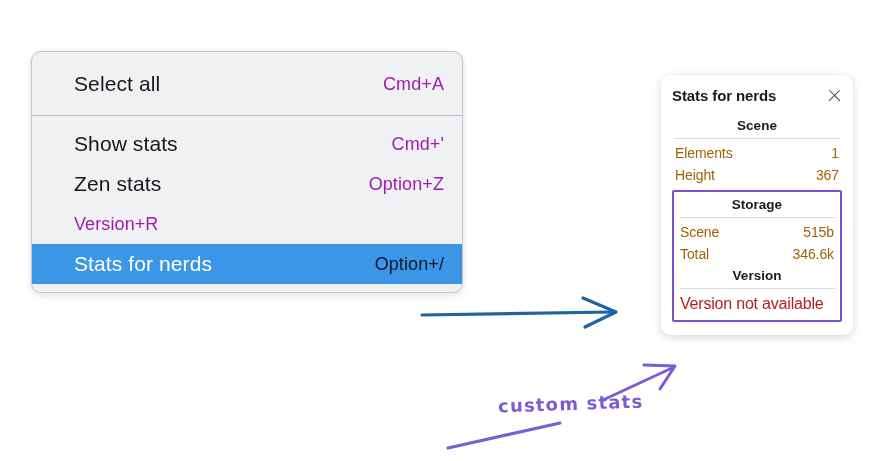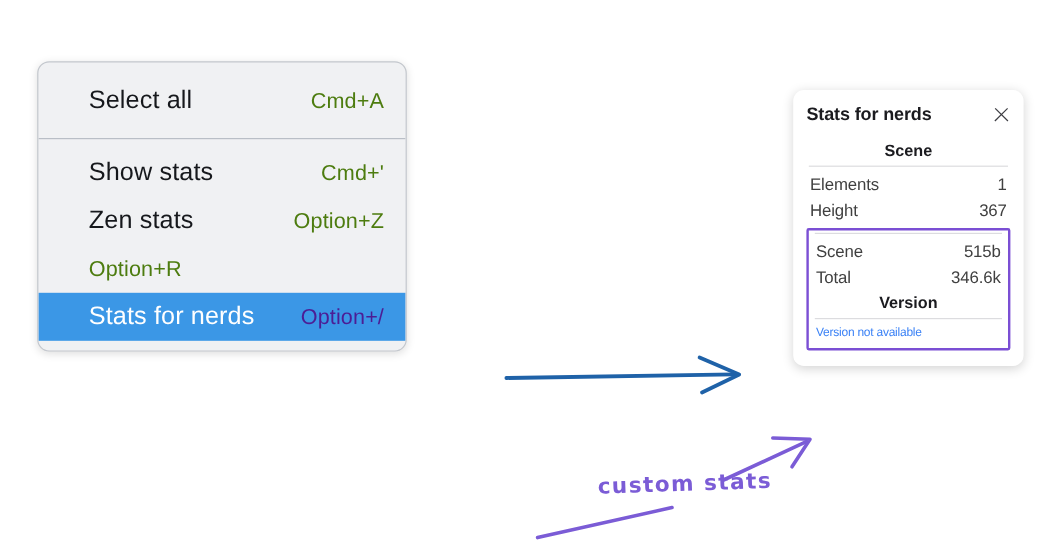--- a/index.html
+++ b/index.html
@@ -14,21 +14,21 @@
     overflow: hidden;
     font-family: "Liberation Sans", sans-serif;
     -webkit-font-smoothing: antialiased;
   }
 
   
   #context-menu {
     position: absolute;
     left: 31px;
     top: 51px;
-    width: 308px;
+    width: 432px;
     background: #f0f1f3;
     border: 1px solid #c3c7cd;
     border-radius: 10px;
     box-shadow: 0 2px 7px rgba(0,0,0,0.13);
     overflow: hidden;
     box-sizing: border-box;
   }
   .menu-group { padding: 8px 0; }
   .menu-group.first { padding: 12px 0 11px 0; }
   .menu-divider {
@@ -45,28 +45,28 @@
     box-sizing: border-box;
     cursor: default;
   }
   .menu-item .label {
     font-size: 21px;
     color: #16181c;
     letter-spacing: 0.1px;
   }
   .menu-item .shortcut {
     font-size: 18px;
-    color: #4d7c0f;
+    color: #a21caf;
     letter-spacing: 0.1px;
   }
   .menu-item.selected {
     background: #3b97e6;
   }
   .menu-item.selected .label { color: #ffffff; }
-  .menu-item.selected .shortcut { color: #4c1d95; text-align: center; }
+  .menu-item.selected .shortcut { color: #0f172a; text-align: center; }
 
   
   #stats-panel {
     position: absolute;
     left: 661px;
     top: 75px;
     width: 192px;
     background: #ffffff;
     border-radius: 9px;
     box-shadow: 0 2px 9px rgba(0,0,0,0.17);
@@ -114,28 +114,28 @@
   .rule {
     height: 1px;
     background: #dcdcdf;
     margin: 0 2px 3px 2px;
   }
   .stat-row {
     display: flex;
     justify-content: space-between;
     align-items: baseline;
     font-size: 14px;
-    color: #404040;
+    color: #a16207;
     padding: 3px 3px;
   }
   .stat-row .k { letter-spacing: -0.1px; }
   .stat-row .v { letter-spacing: -0.1px; }
   .note-row {
-    font-size: 10px;
-    color: #3b82f6;
+    font-size: 16px;
+    color: #b91c1c;
     padding: 3px 3px;
     letter-spacing: -0.2px;
   }
 
   
   #custom-region {
     border: 2px solid #7b4fd4;
     border-radius: 2px;
     margin-top: 4px;
     padding: 2px 3px 4px 3px;
@@ -180,21 +180,21 @@
   <div class="menu-group">
     <div class="menu-item">
       <span class="label">Show stats</span>
       <span class="shortcut">Cmd+'</span>
     </div>
     <div class="menu-item">
       <span class="label">Zen stats</span>
       <span class="shortcut">Option+Z</span>
     </div>
     <div class="menu-item">
-      <span class="shortcut">Option+R</span>
+      <span class="shortcut">Version+R</span>
     </div>
     <div class="menu-item selected">
       <span class="label">Stats for nerds</span>
       <span class="shortcut">Option+/</span>
     </div>
   </div>
 
 </div>
 
 <div id="stats-panel">
@@ -213,20 +213,21 @@
     </div>
     <div class="stat-row">
       <span class="k">Height</span>
       <span class="v">367</span>
     </div>
   </div>
 
   <div id="custom-region">
 
     <div>
+      <div class="section-head">Storage</div>
       <div class="rule"></div>
       <div class="stat-row">
         <span class="k">Scene</span>
         <span class="v">515b</span>
       </div>
       <div class="stat-row">
         <span class="k">Total</span>
         <span class="v">346.6k</span>
       </div>
     </div>

